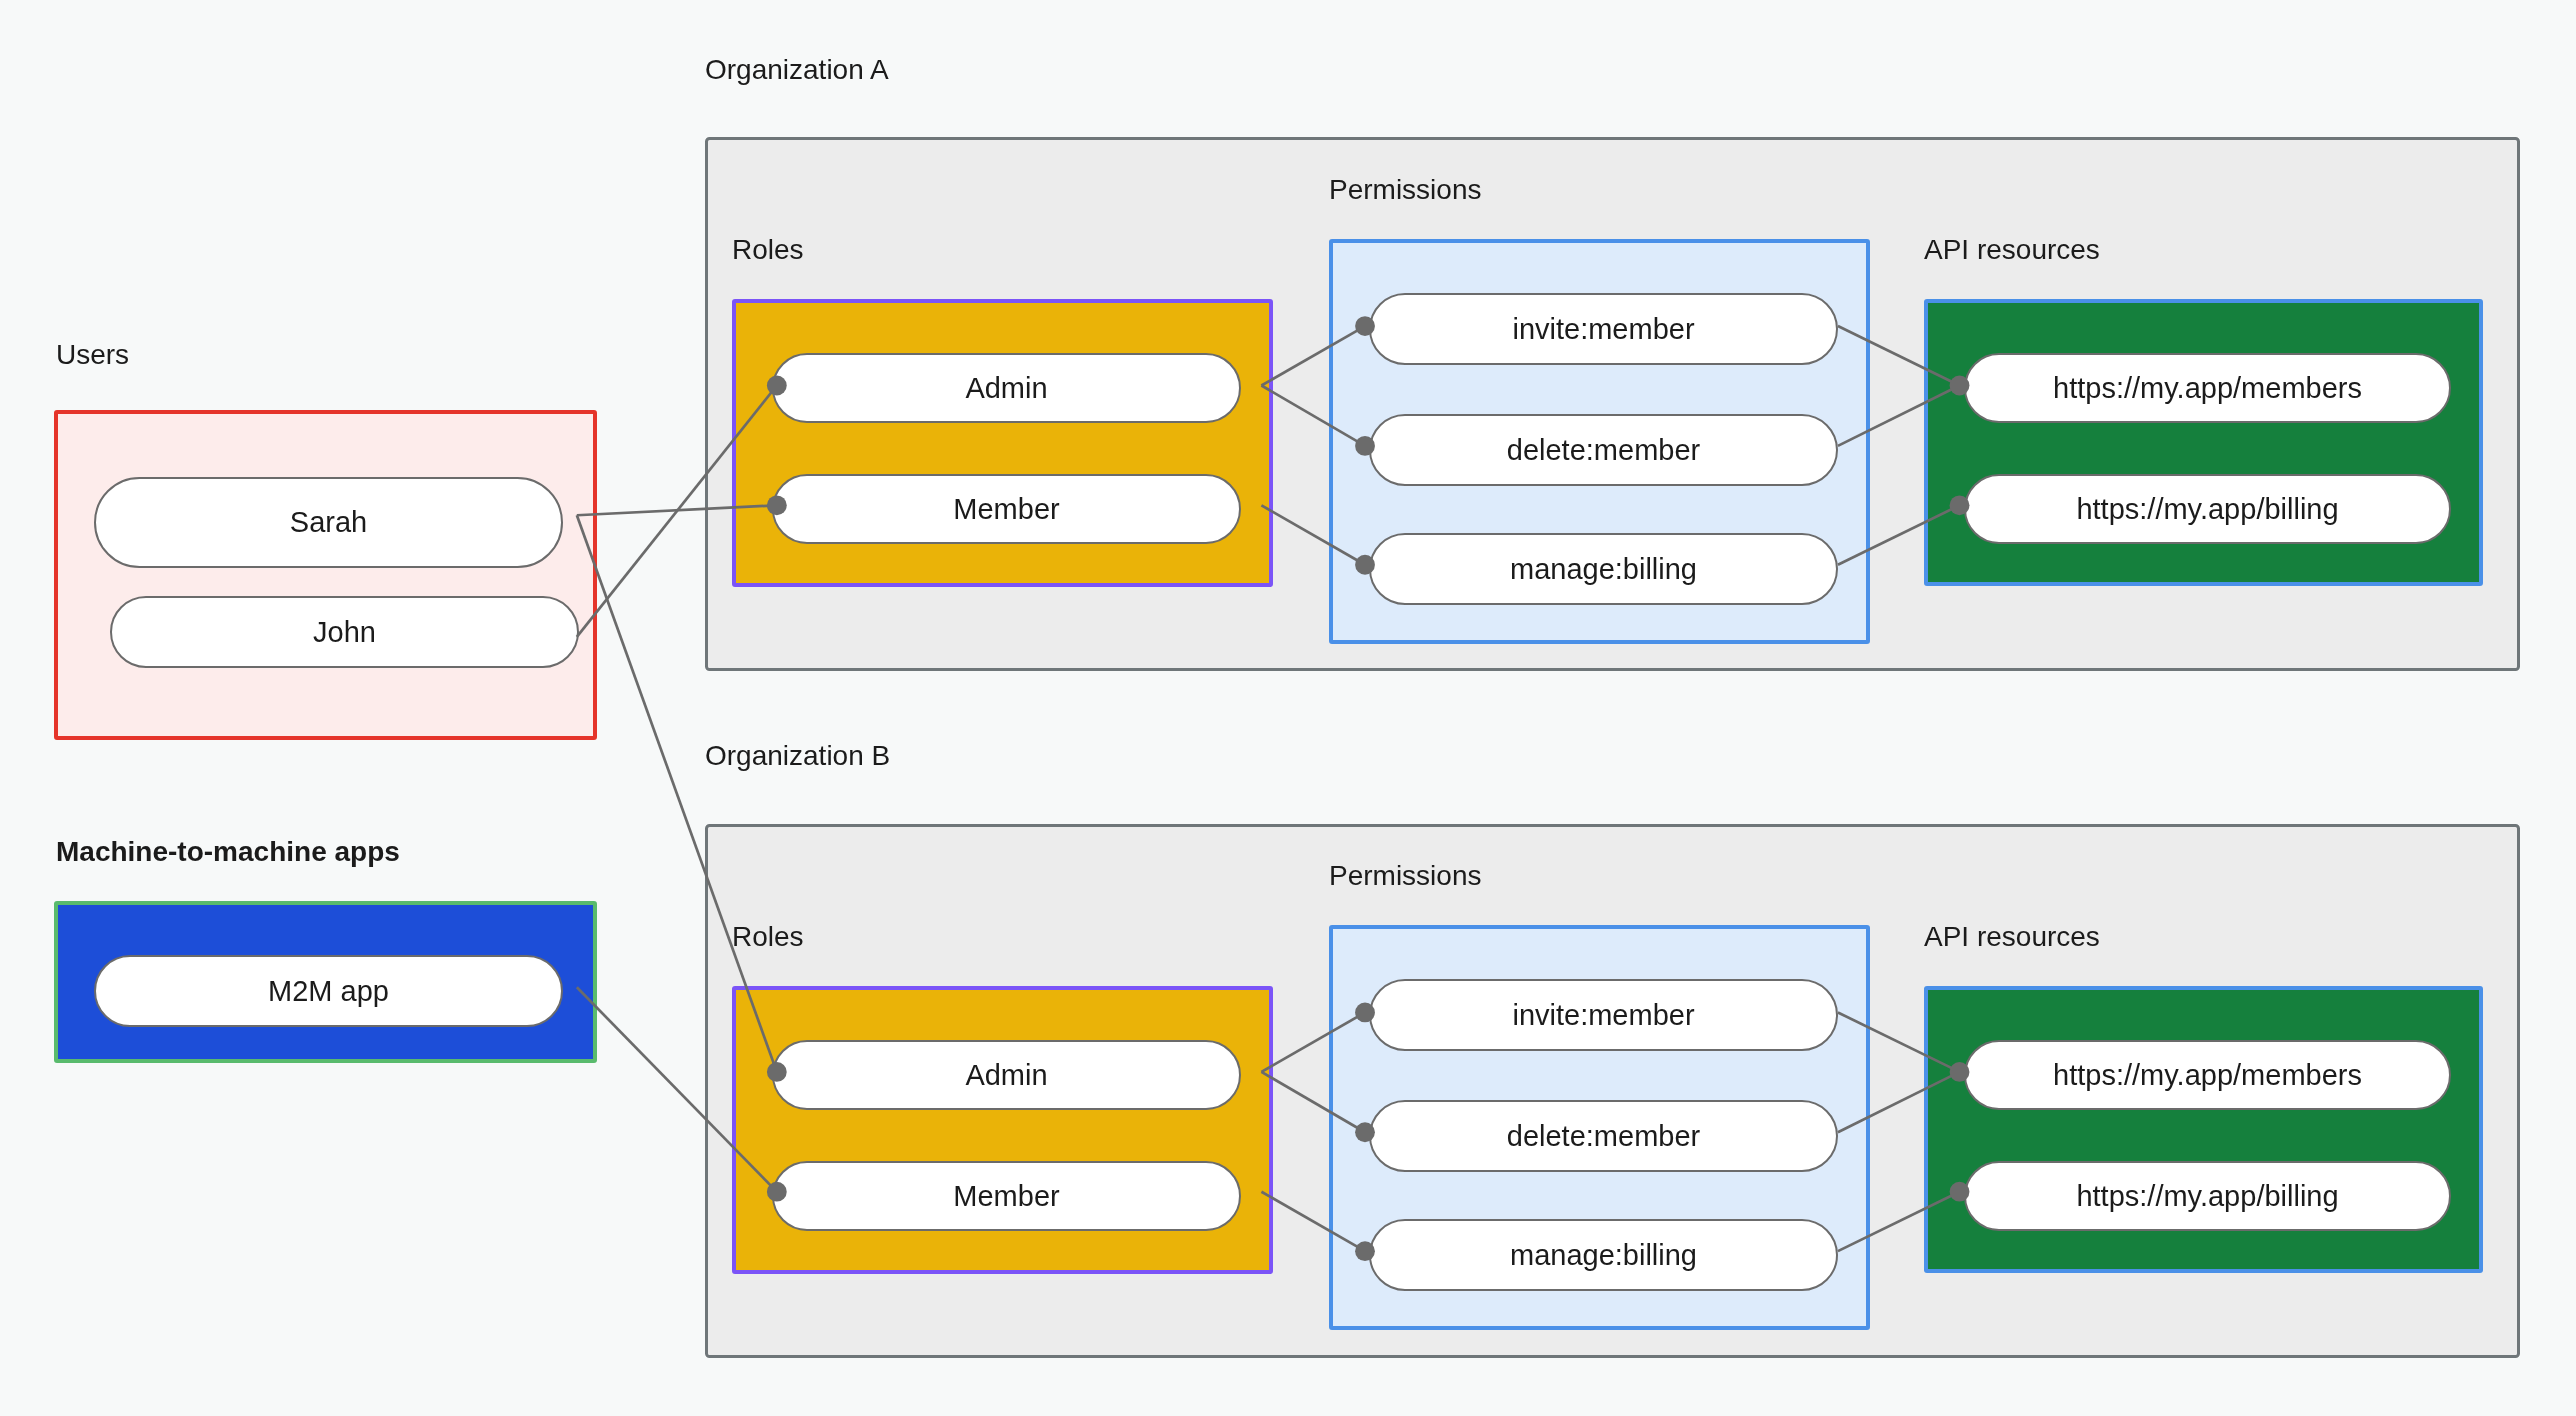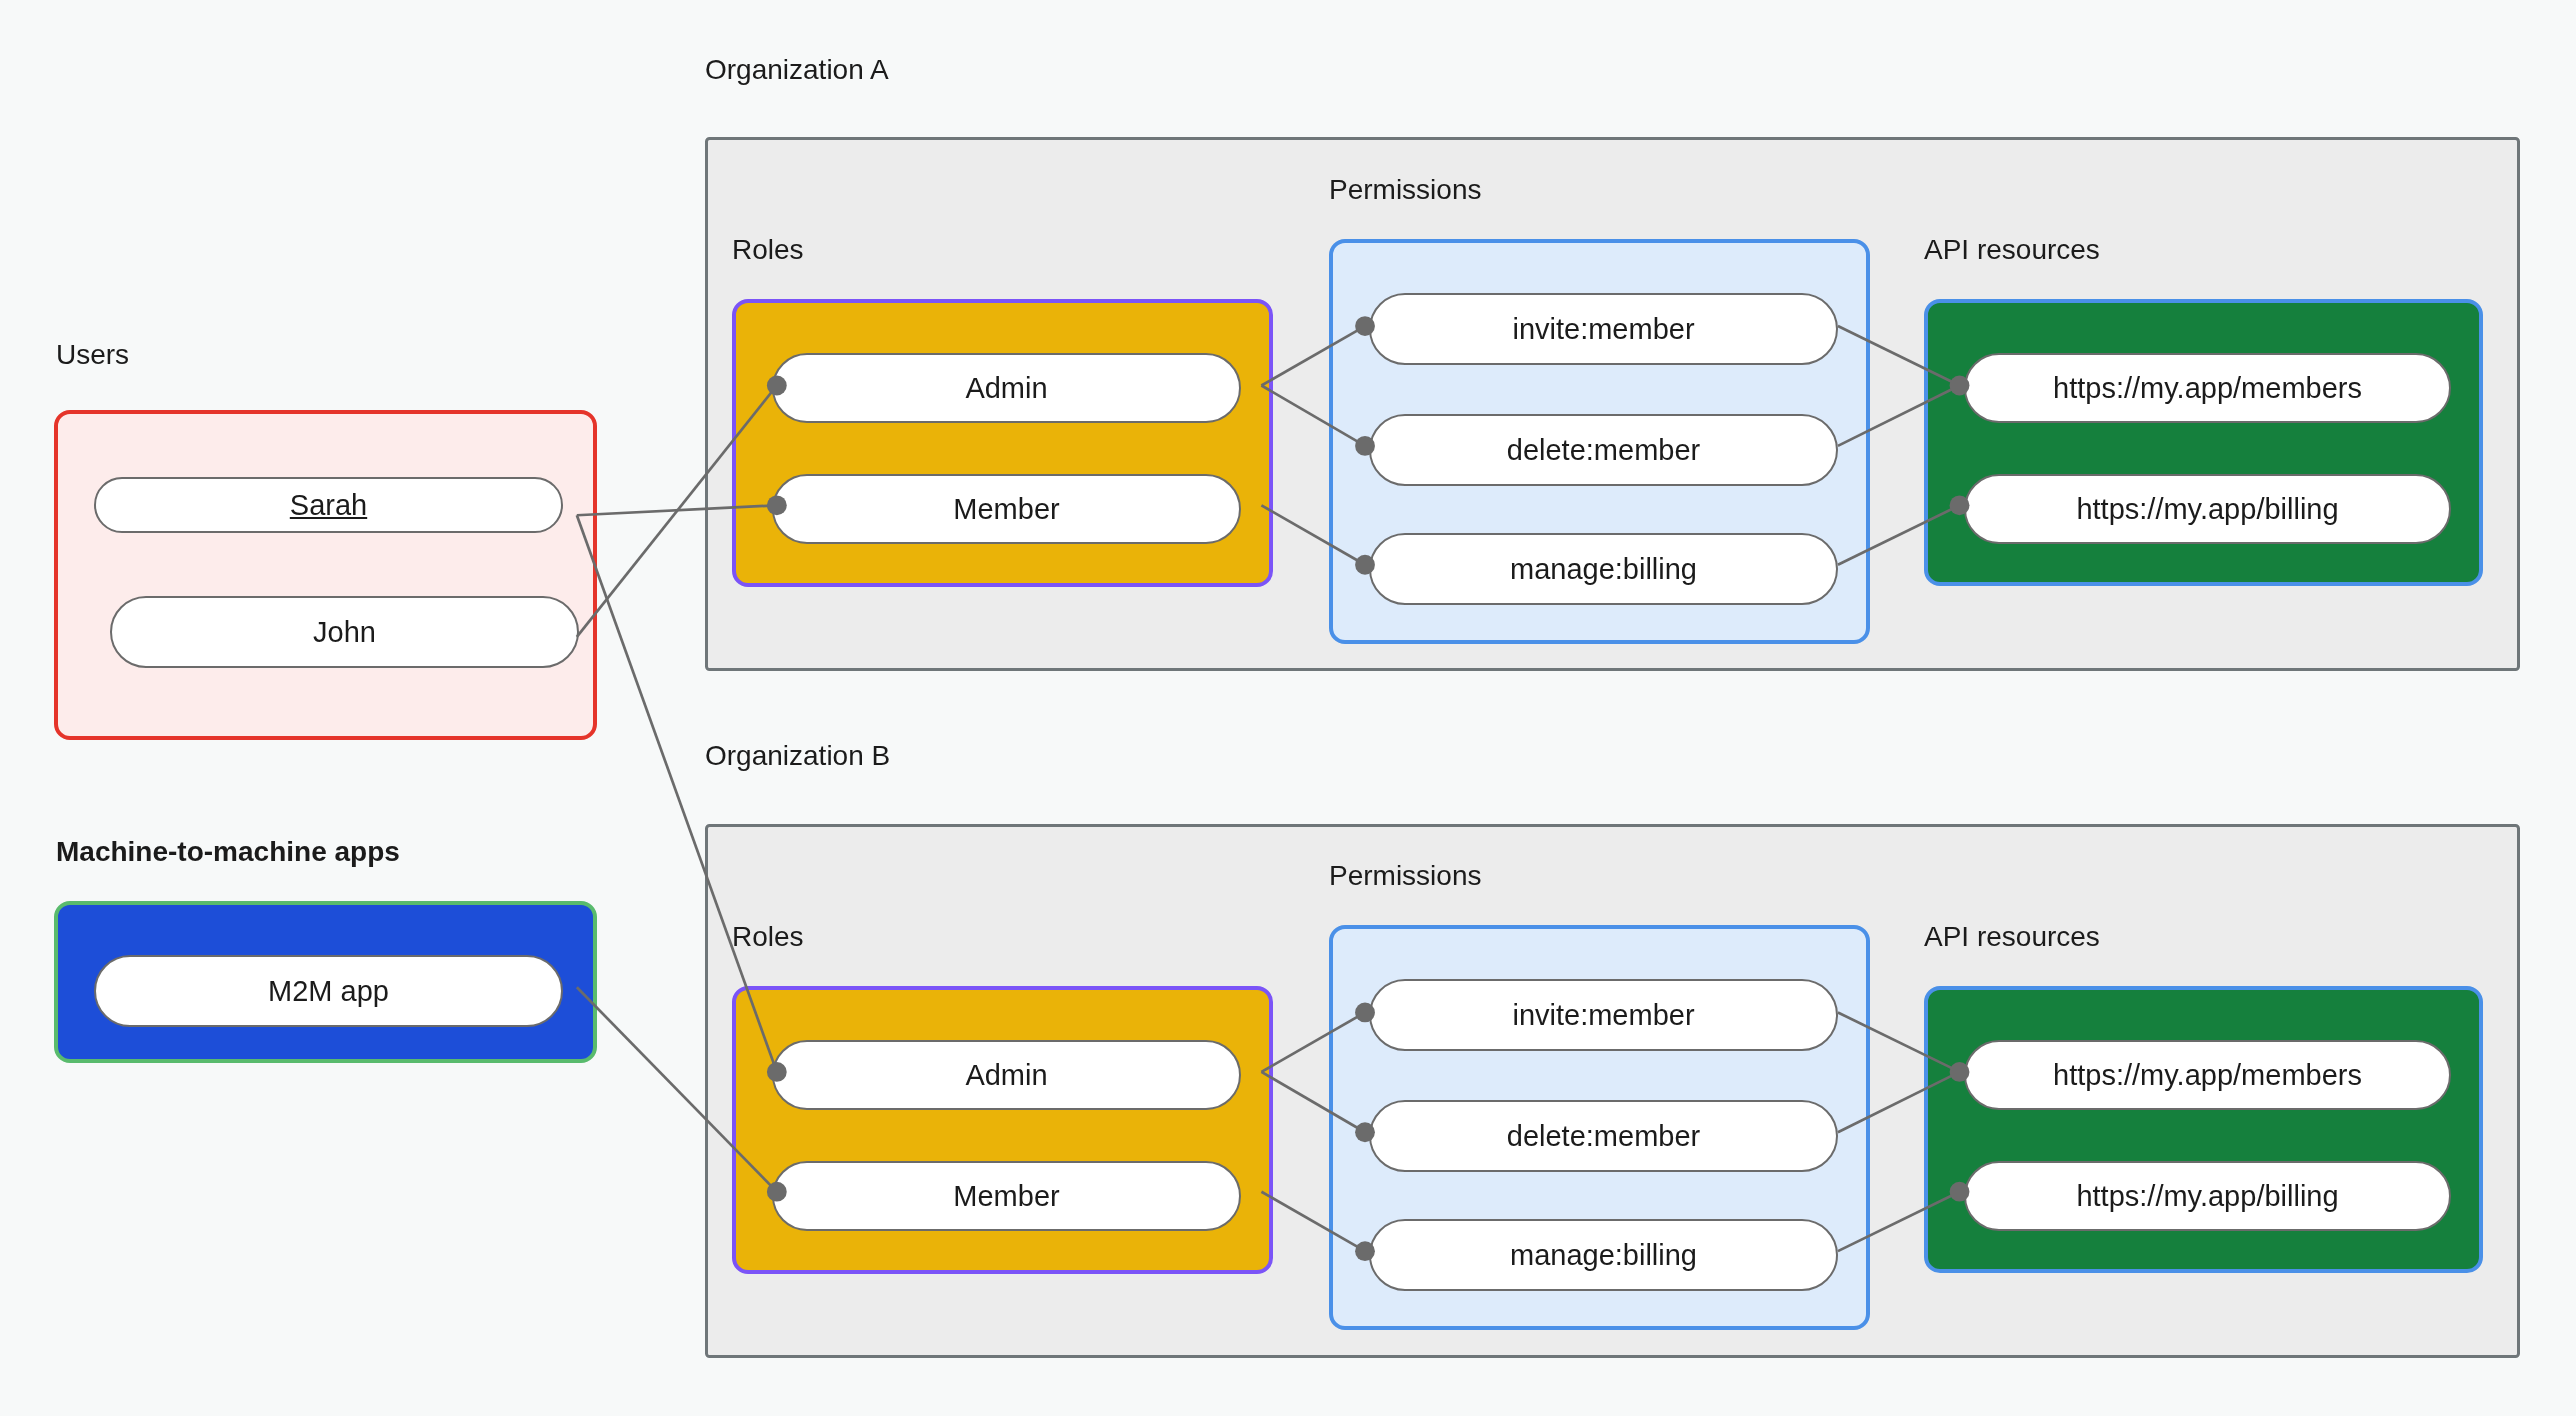--- a/index.html
+++ b/index.html
@@ -49,21 +49,21 @@
     border: 3.6px solid #6f7679;
     border-radius: 4.5px;
     box-sizing: border-box;
     z-index: 1;
   }
 
   
   .box {
     position: absolute;
     box-sizing: border-box;
-    border-radius: 16px;
+    border-radius: 3px;
     z-index: 2;
   }
   .box-users   { background: #fdeceb; border: 4.5px solid #e5342a; }
   .box-m2m     { background: #1d4ed8; border: 4.5px solid #59bb6d; }
   .box-roles   { background: #eab308; border: 4.5px solid #7b54f7; }
   .box-perms   { background: #ddebfb; border: 4.5px solid #4a90e8; }
   .box-api     { background: #15803d; border: 4.5px solid #4a90e8; text-align: right; }
 
   
   .pill {
@@ -134,21 +134,21 @@
     <circle class="edge-dot" cx="1515" cy="1124" r="11"></circle>
     <circle class="edge-dot" cx="1515" cy="1257" r="11"></circle>
     <circle class="edge-dot" cx="1515" cy="1389" r="11"></circle>
     <circle class="edge-dot" cx="2175" cy="1190" r="11"></circle>
     <circle class="edge-dot" cx="2175" cy="1323" r="11"></circle>
   </svg>
 
   <div class="grp-label" style="left:56px; top:341px;">Users</div>
 
   <div class="box box-users" style="left:54px; top:410px; width:543px; height:330px;">
-    <div class="pill" style="left:36px; top:63px; width:469px; height:56px;text-decoration:underline;">Sarah</div>
+    <div class="pill" style="left:36px; top:63px; width:469px; height:91px;">Sarah</div>
     <div class="pill" style="left:52px; top:182px; width:469px; height:72px;">John</div>
   </div>
 
   <div class="grp-label" style="left:56px; top:838px;font-weight:bold;">Machine-to-machine apps</div>
 
   <div class="box box-m2m" style="left:54px; top:901px; width:543px; height:162px;">
     <div class="pill" style="left:36px; top:50px; width:469px; height:72px;">M2M app</div>
   </div>
 
   <div class="grp-label" style="left:705px; top:56px;">Organization A</div>

